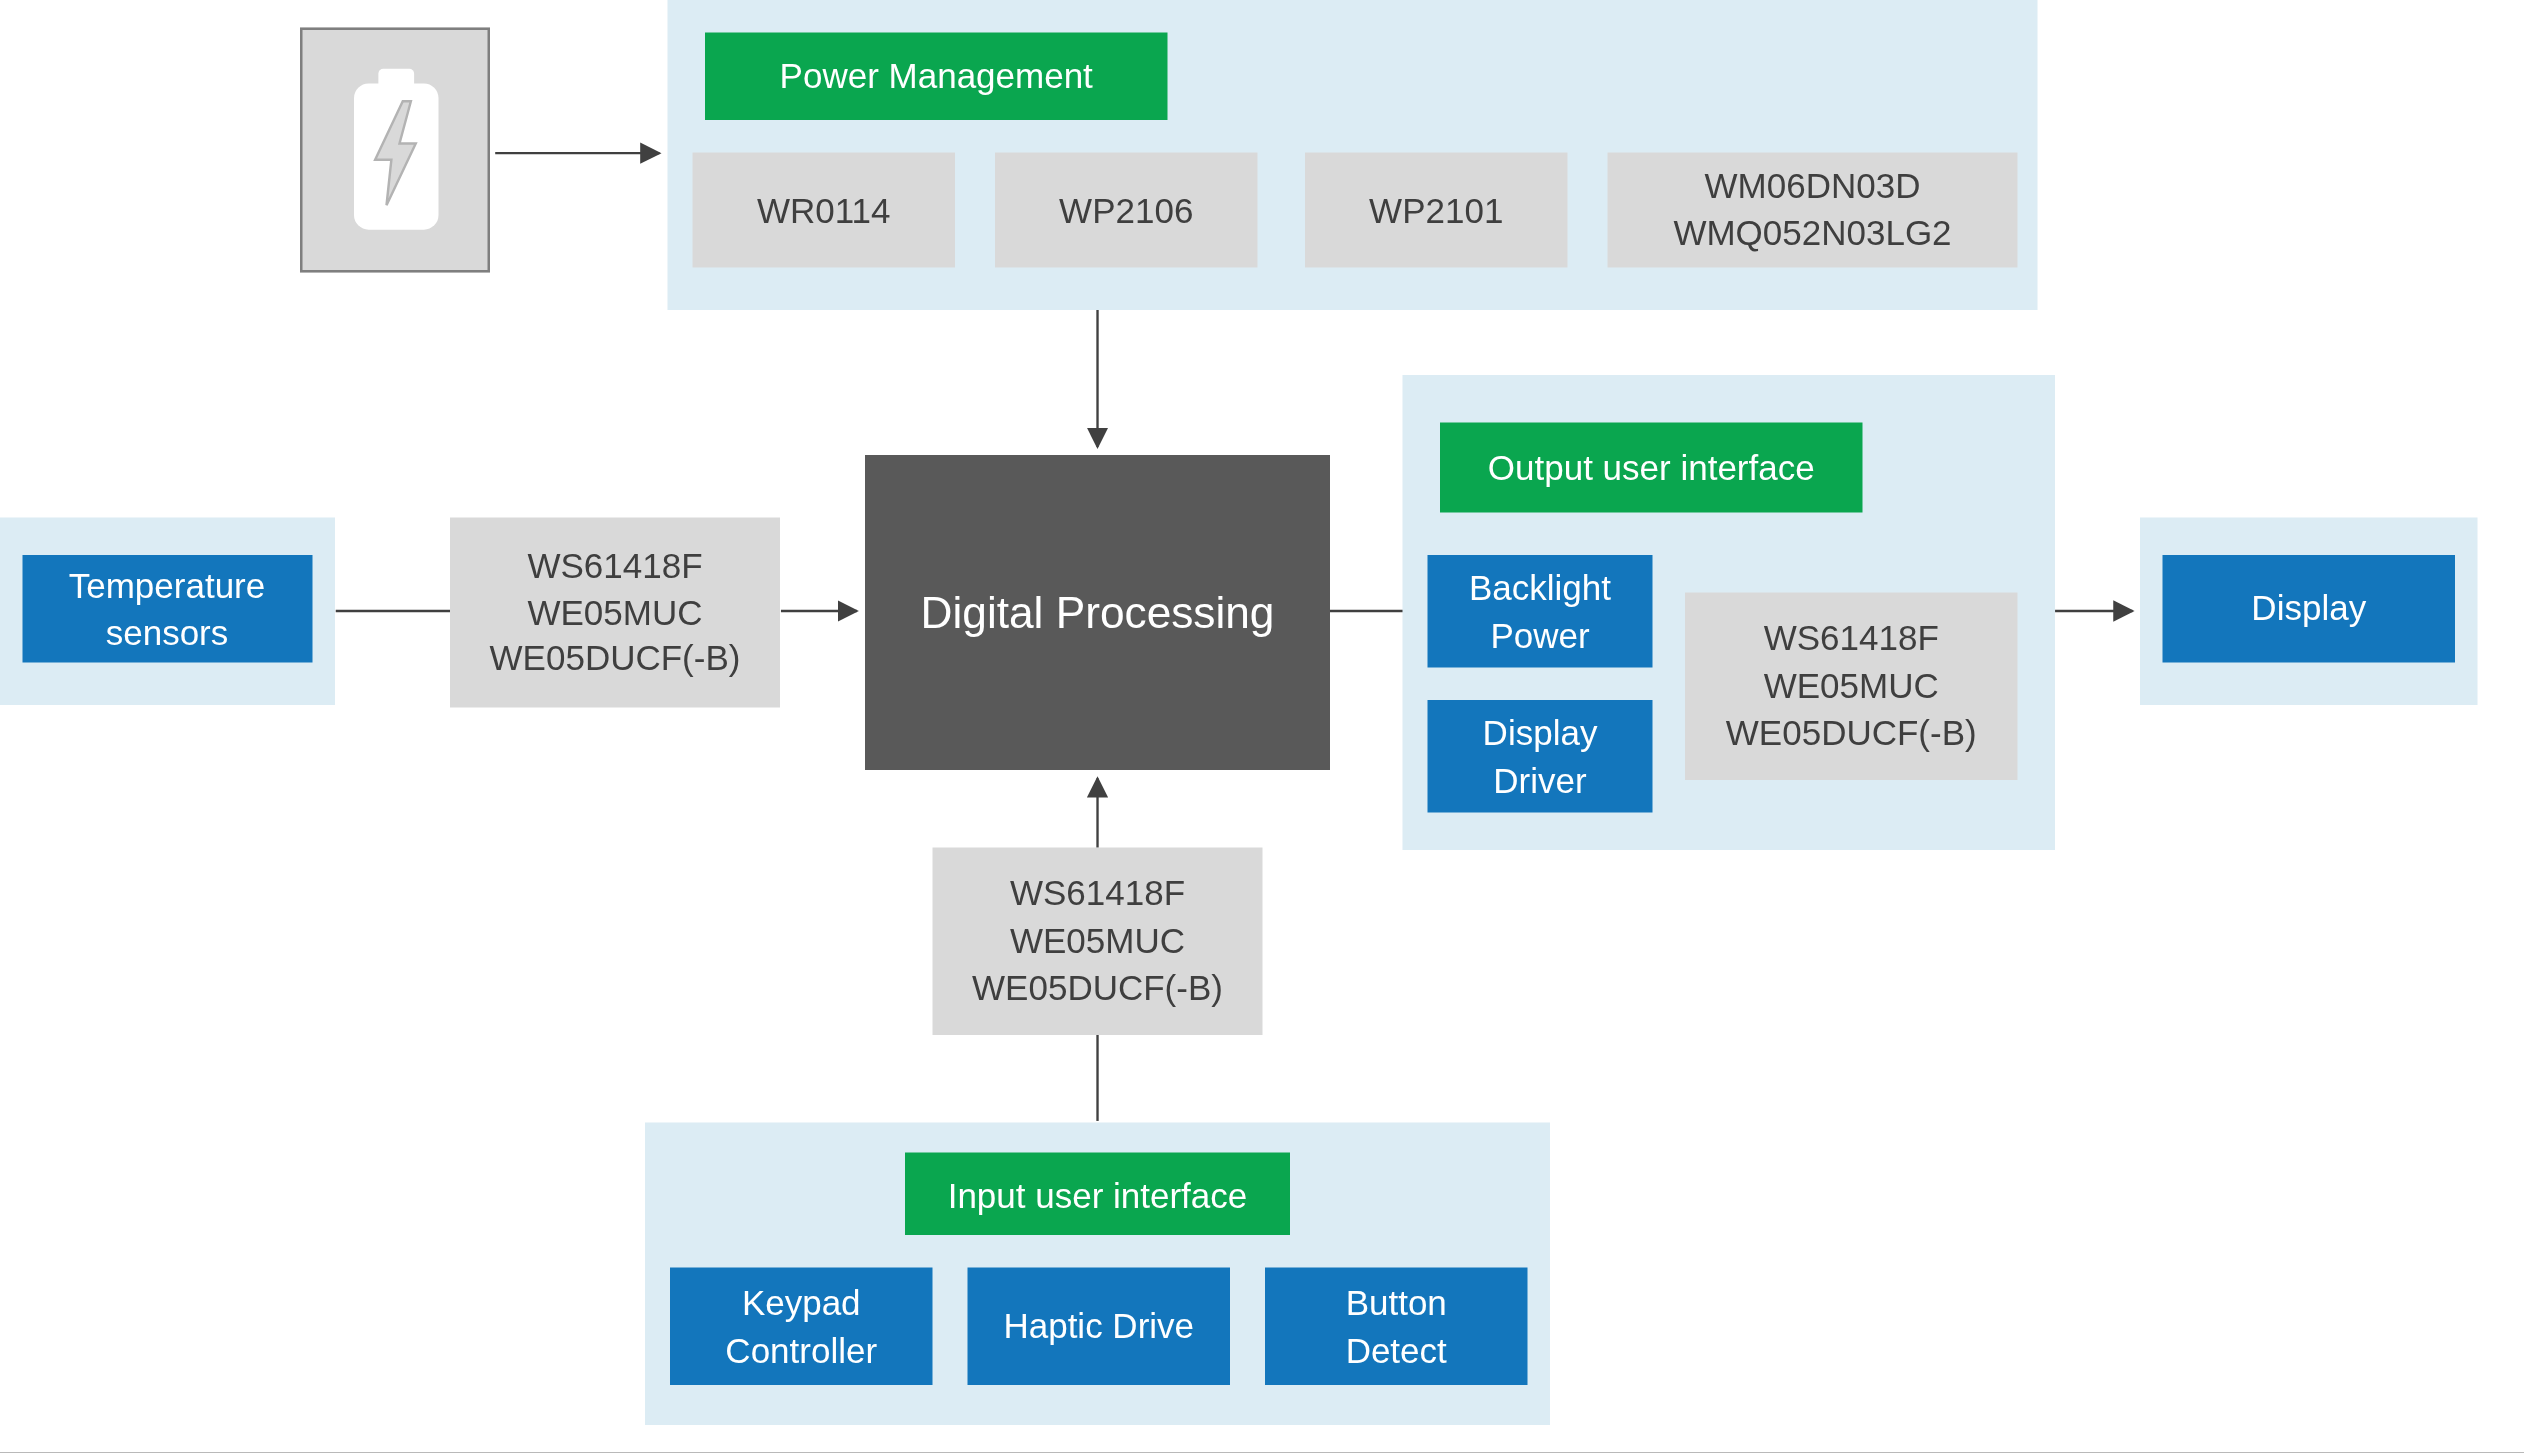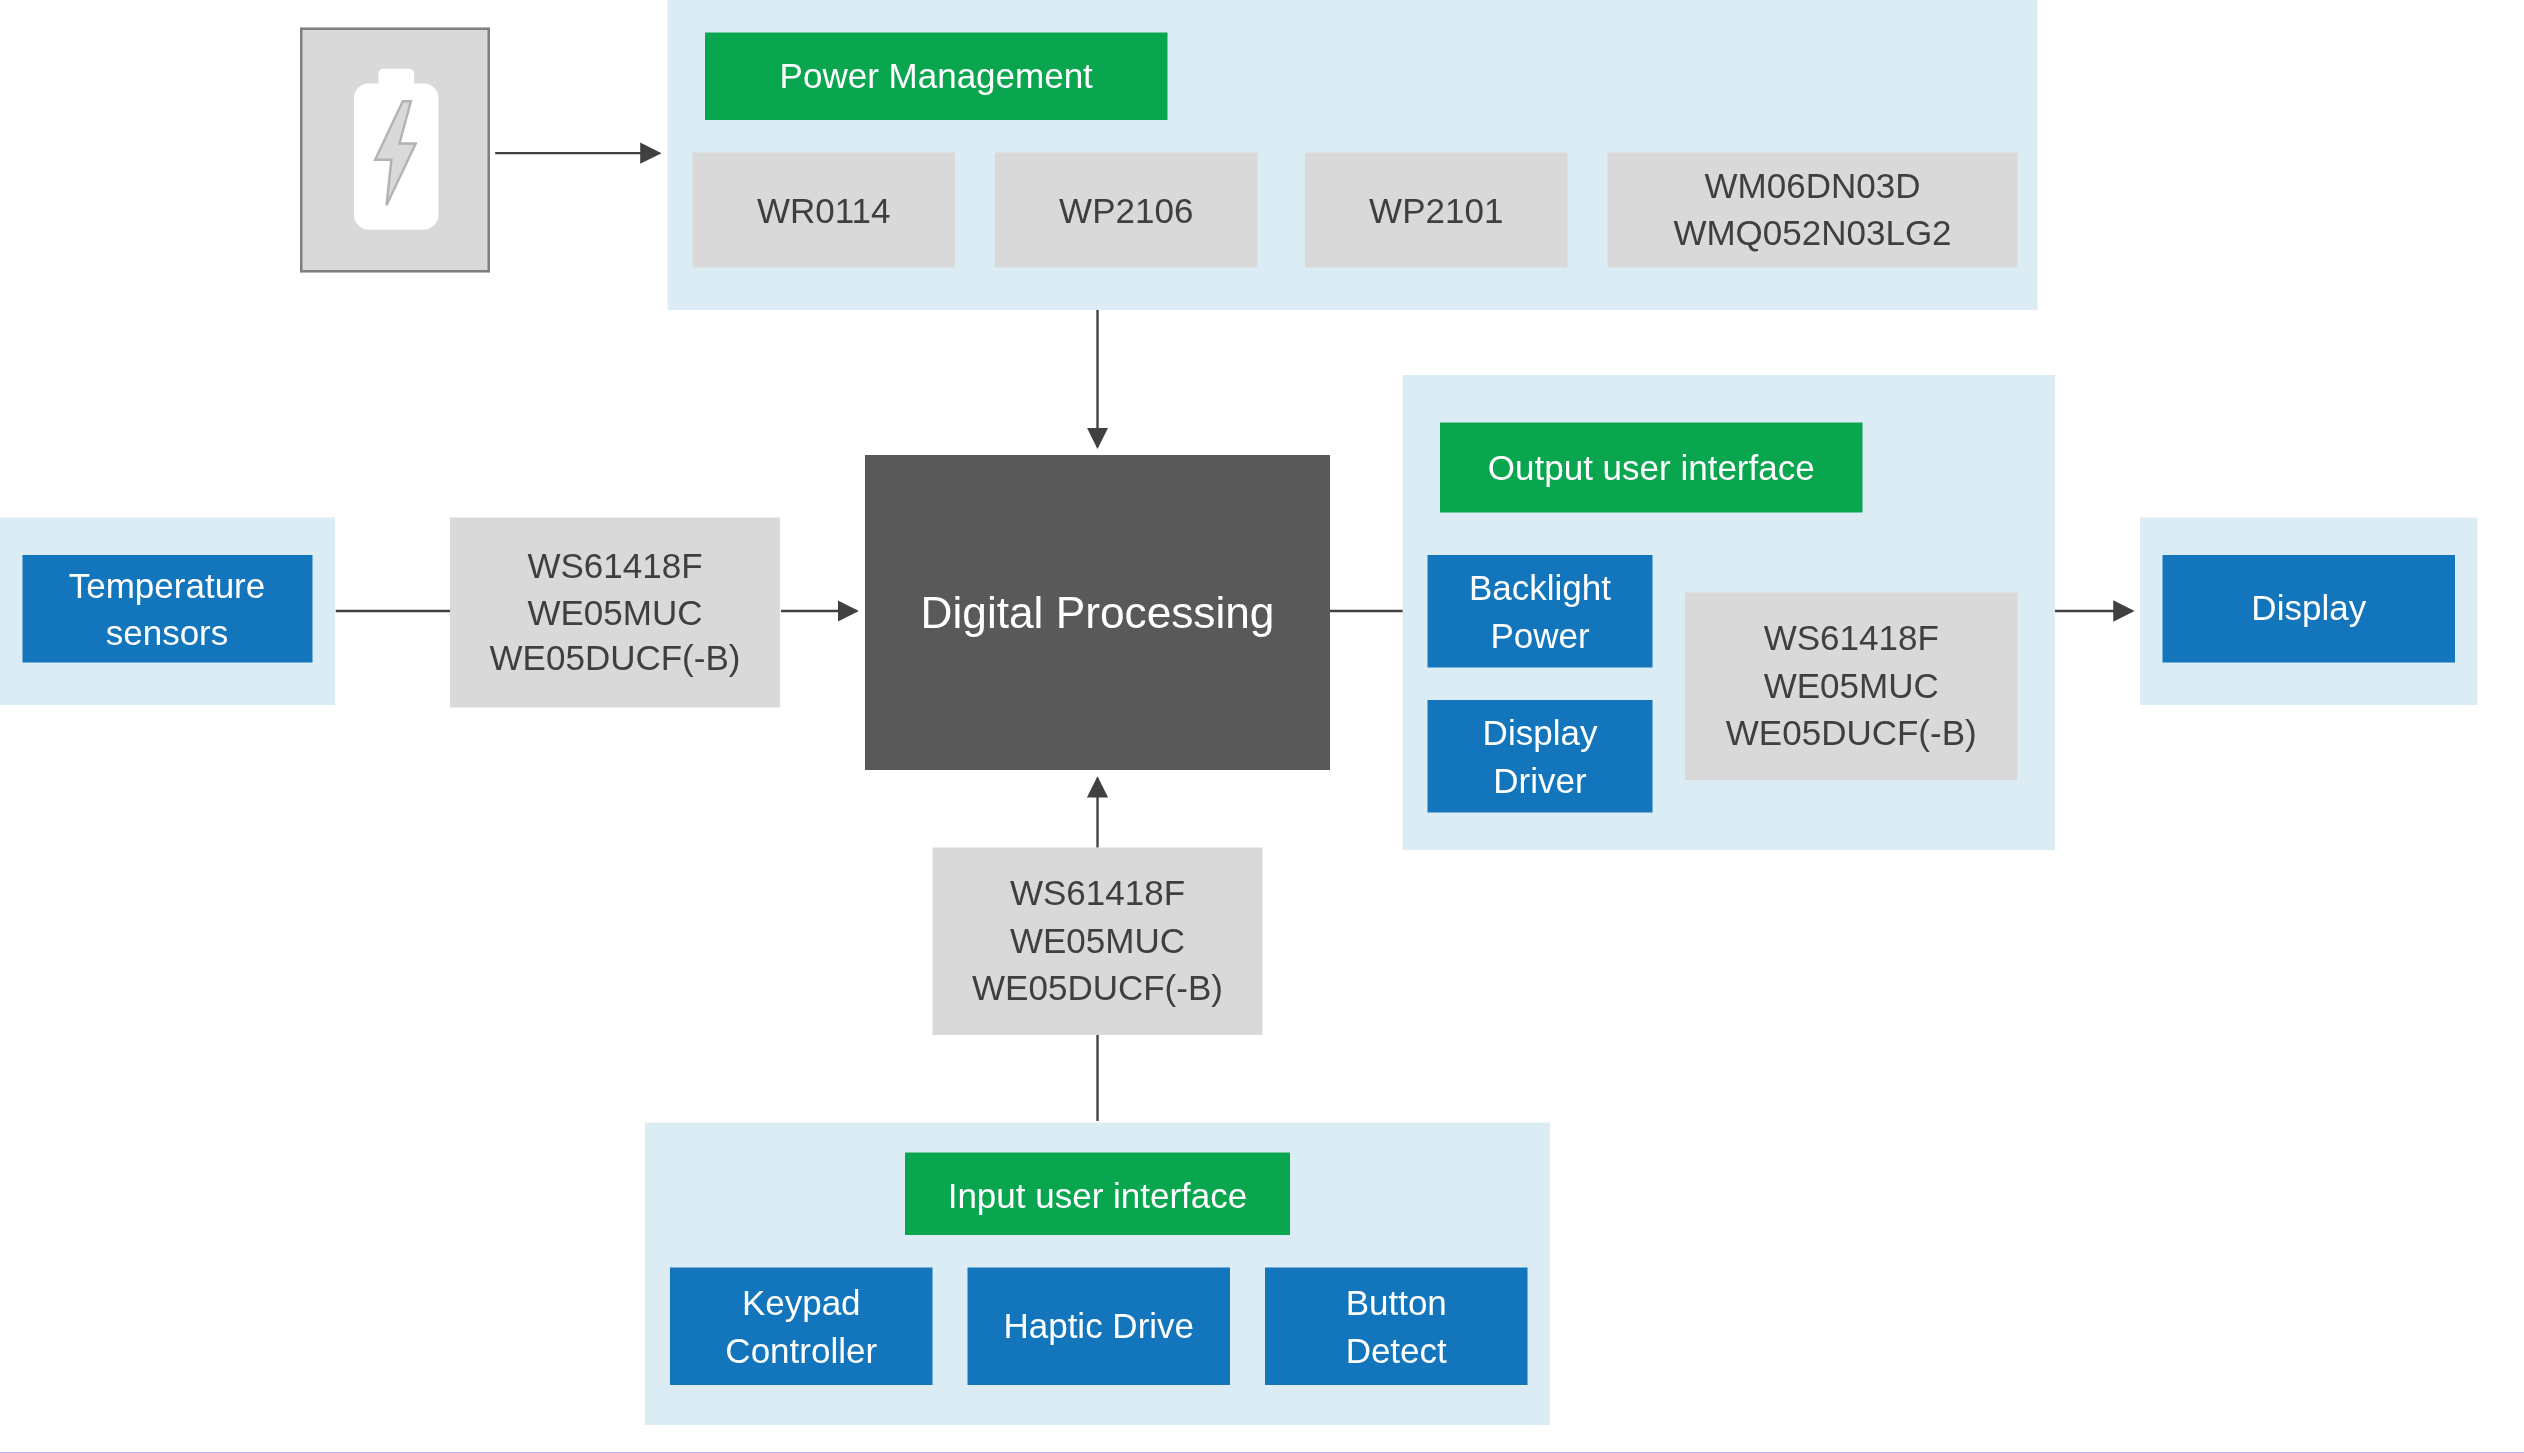--- a/index.html
+++ b/index.html
@@ -1,21 +1,21 @@
 <!DOCTYPE html>
 <html style="font-size:10px"><head>
 <meta charset="utf-8">
 <style>
   html, body { margin: 0; padding: 0; background: #ffffff; }
   .viewport {
     position: relative;
     width: 2525px;
     height: 1453px;
     overflow: hidden;
-    background: #8b5cf6;
+    background: #737373;
     font-family: "Liberation Sans", sans-serif;
   }
   .canvas {
     position: absolute;
     top: 0; left: 0;
     width: 1010px;
     height: 581px;
     transform: scale(2.5);
     transform-origin: 0 0;
     background: #ffffff;

